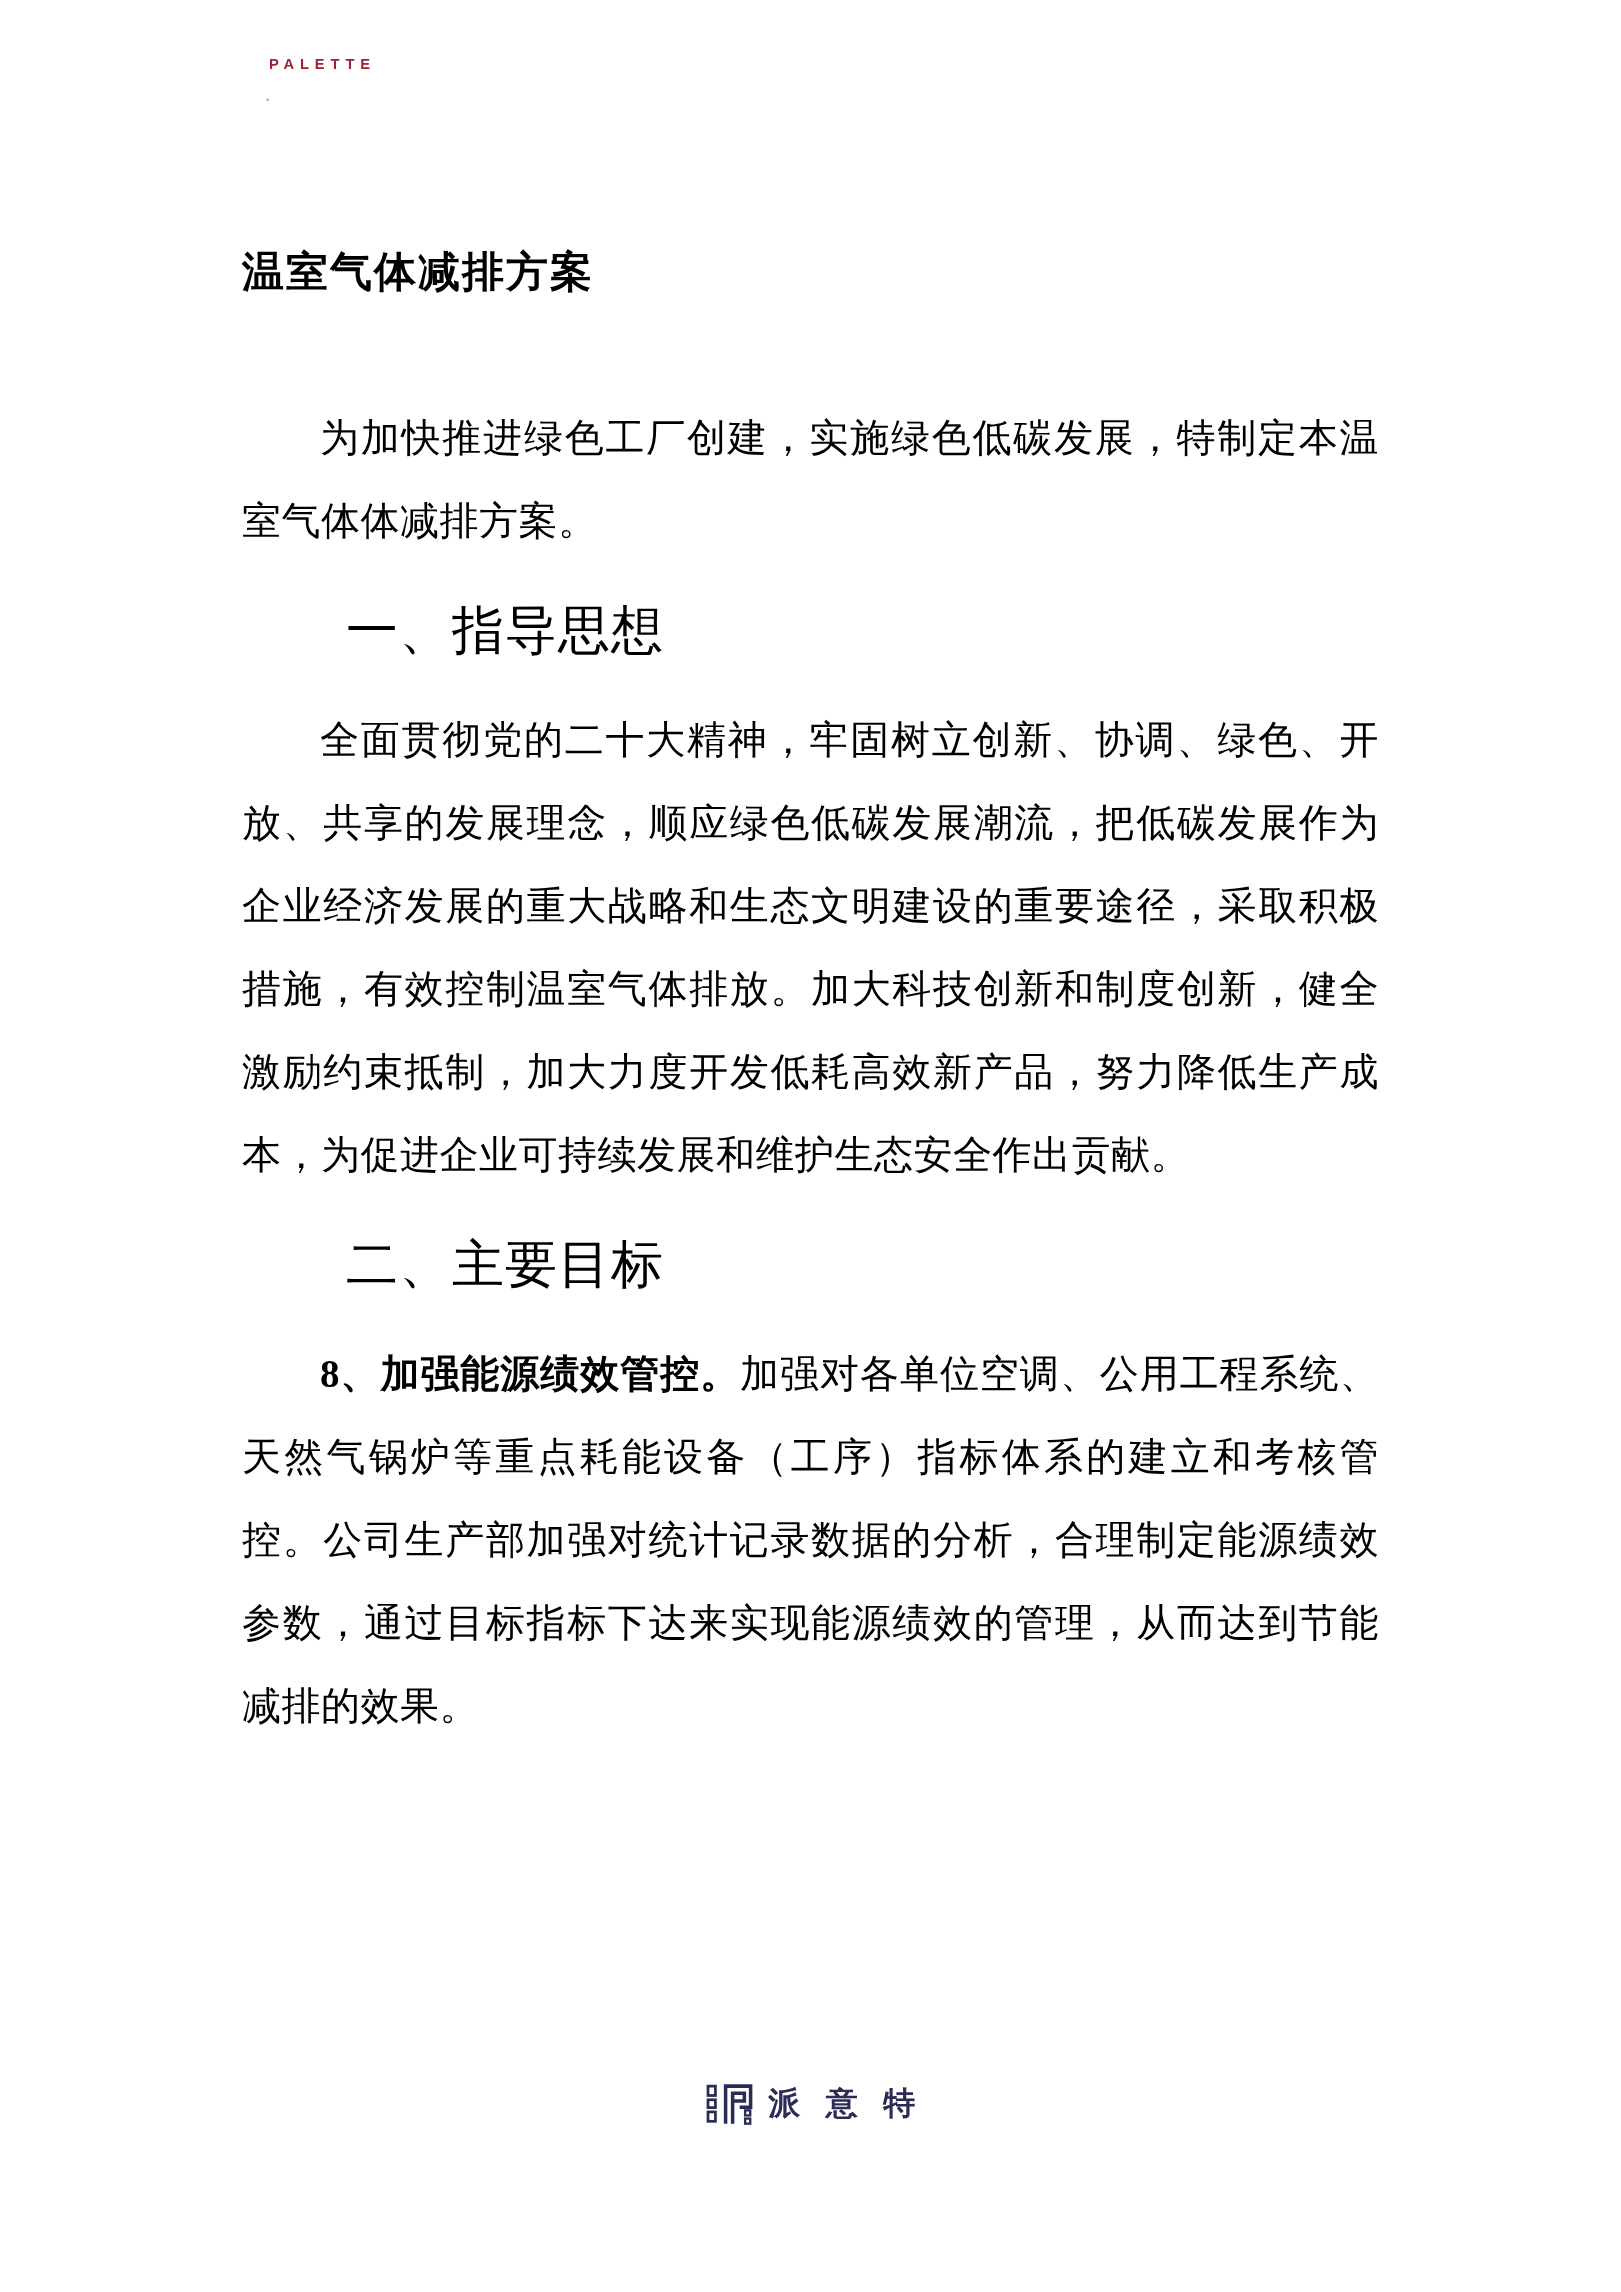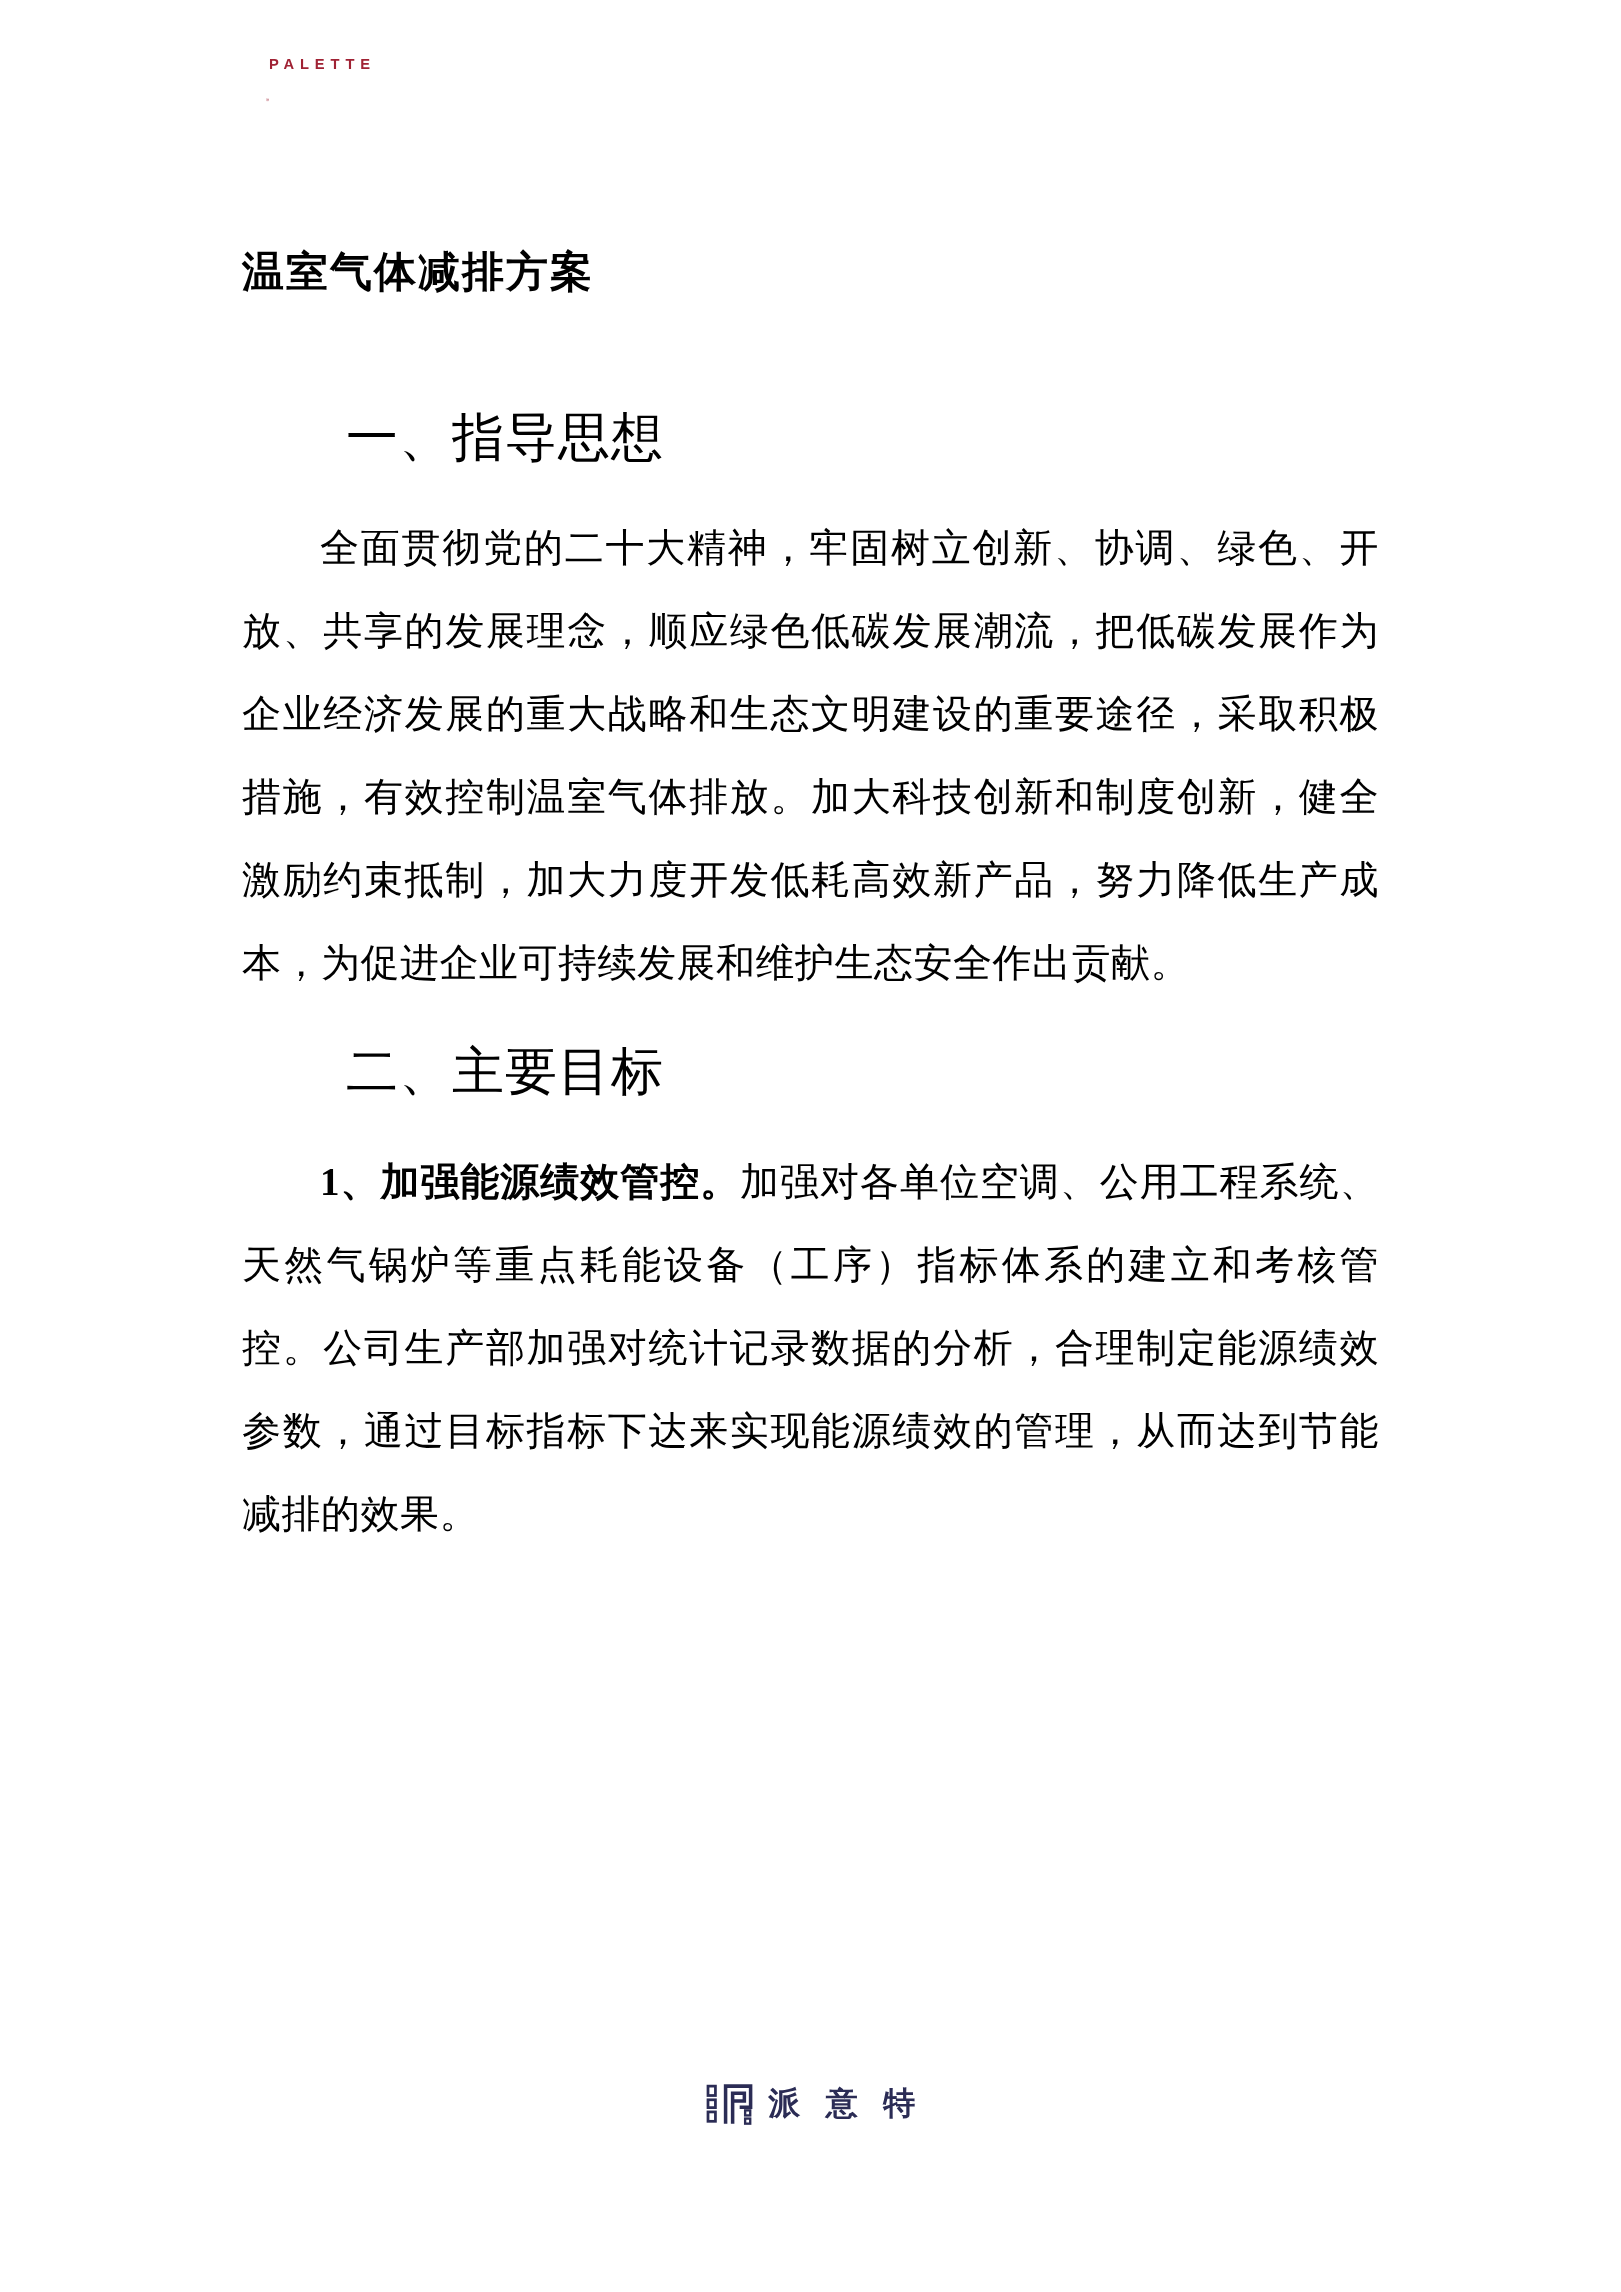--- a/index.html
+++ b/index.html
@@ -86,27 +86,28 @@
       <path d="M68 104 V26 H98 V46 H68" stroke-width="9"></path>
       <rect x="100" y="70" width="13" height="13" stroke-width="6"></rect>
       <rect x="100" y="91" width="13" height="13" stroke-width="6"></rect>
     </svg>
     <div class="brand-word">PALETTE</div>
   </header>
 
   <main class="content">
     <h1 class="doc-title">温室气体减排方案</h1>
 
+    <p class="para">为加快推进绿色工厂创建，实施绿色低碳发展，特制定本温室气体体减排方案。</p>
 
     <h2 class="sec-heading">一、指导思想</h2>
     <p class="para">全面贯彻党的二十大精神，牢固树立创新、协调、绿色、开放、共享的发展理念，顺应绿色低碳发展潮流，把低碳发展作为企业经济发展的重大战略和生态文明建设的重要途径，采取积极措施，有效控制温室气体排放。加大科技创新和制度创新，健全激励约束抵制，加大力度开发低耗高效新产品，努力降低生产成本，为促进企业可持续发展和维护生态安全作出贡献。</p>
 
     <h2 class="sec-heading">二、主要目标</h2>
 
-    <p class="para"><span class="lead">1、加强能源绩效管控。</span><span>加强对各单位空调、公用工程系统、天然气锅炉等重点耗能设备（工序）指标体系的建立和考核管控。公司生产部加强对统计记录数据的分析，合理制定能源绩效参数，通过目标指标下达来实现能源绩效的管理，从而达到节能减排的效果。</span></p>
+    <p class="para"><span class="lead">8、加强能源绩效管控。</span><span>加强对各单位空调、公用工程系统、天然气锅炉等重点耗能设备（工序）指标体系的建立和考核管控。公司生产部加强对统计记录数据的分析，合理制定能源绩效参数，通过目标指标下达来实现能源绩效的管理，从而达到节能减排的效果。</span></p>
   </main>
 
   <footer class="brand-footer">
     <svg viewBox="0 0 120 110" fill="none" stroke-width="7" class="logo-mark-navy">
       <rect x="5" y="8" width="19" height="24"></rect>
       <rect x="5" y="43" width="19" height="20"></rect>
       <rect x="5" y="74" width="19" height="24"></rect>
       <path d="M50 104 V8 H114 V62 H86" stroke-width="9"></path>
       <path d="M68 104 V26 H98 V46 H68" stroke-width="9"></path>
       <rect x="100" y="70" width="13" height="13" stroke-width="6"></rect>

